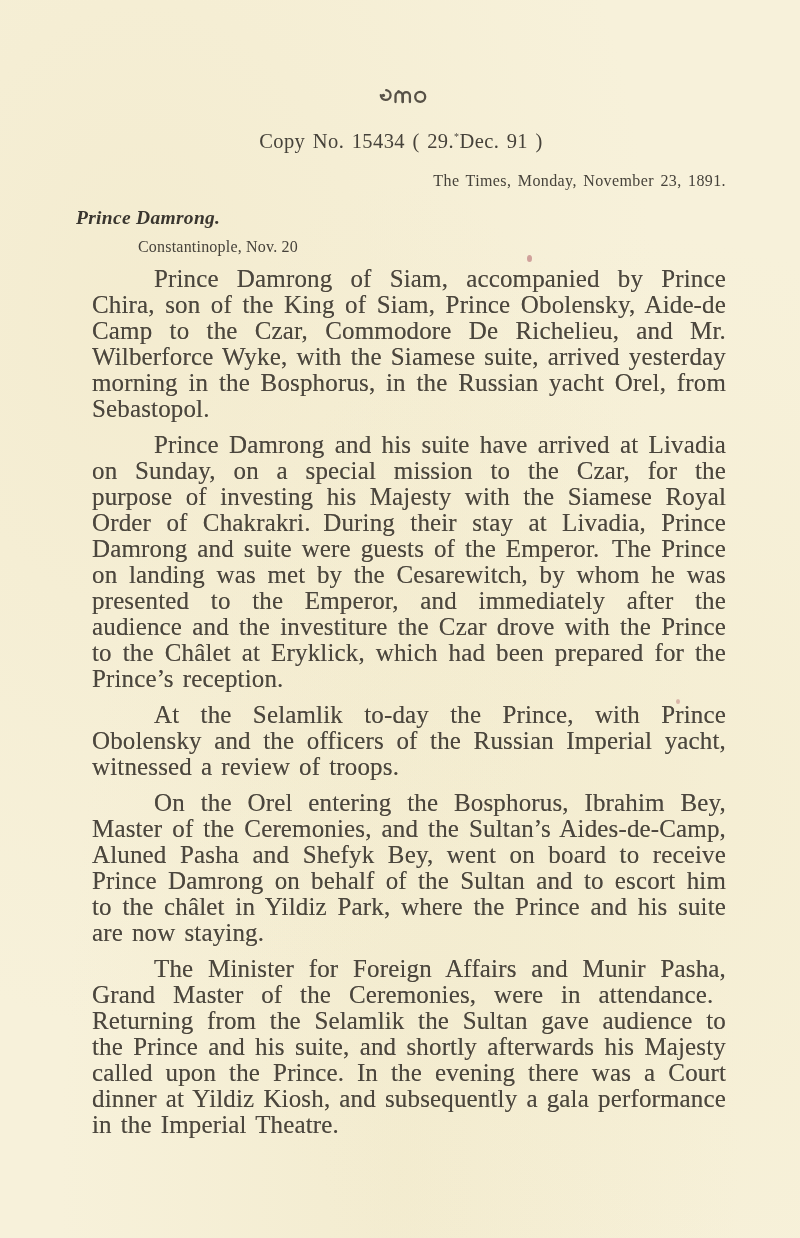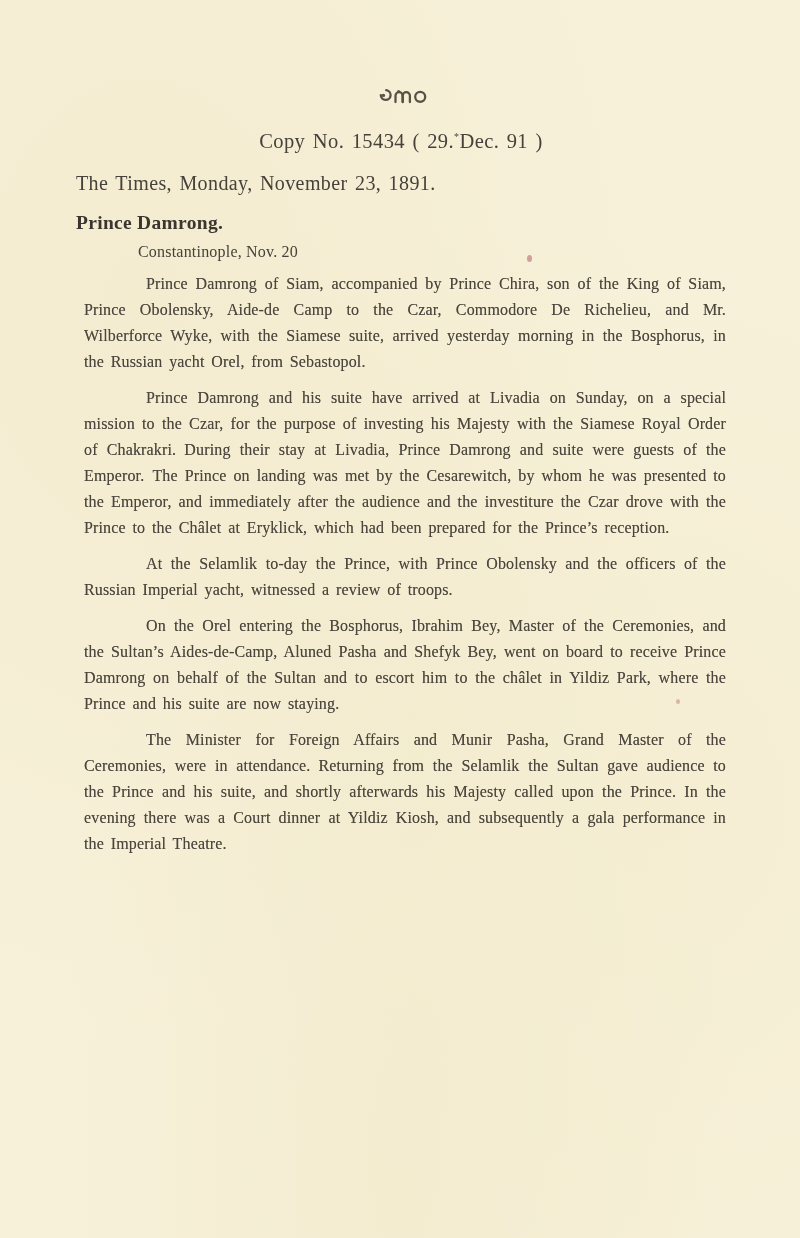--- a/index.html
+++ b/index.html
@@ -37,43 +37,44 @@
     word-spacing: 2px;
     color: #46423a;
   }
   .copy-line sup {
     font-size: 10px;
     vertical-align: super;
     line-height: 0;
   }
   .pub-line {
     margin-top: 19px;
-    text-align: left;
-    font-size: 20px;
+    text-align: right;
+    font-size: 16px;
     letter-spacing: 0.4px;
     word-spacing: 2px;
     color: #46423a;
   }
   .heading {
     margin-top: 17px;
     font-size: 19.5px;
     font-weight: bold;
+    font-style: italic;
     letter-spacing: 0.3px;
     color: #3a362f;
   }
   .dateline {
     margin-top: 9px;
     padding-left: 62px;
     font-size: 16px;
     letter-spacing: 0.2px;
     color: #46423a;
   }
   p.para {
-    margin: 10px 0 0 8px;
-    font-size: 16px;
+    margin: 10px 0 0 16px;
+    font-size: 25px;
     line-height: 26px;
     text-align: justify;
     text-indent: 62px;
     letter-spacing: 0.15px;
     word-spacing: 2.6px;
     color: #4b463d;
     text-shadow: 0 0 0.5px rgba(75,70,61,0.55);
   }
   .speck {
     position: absolute;

